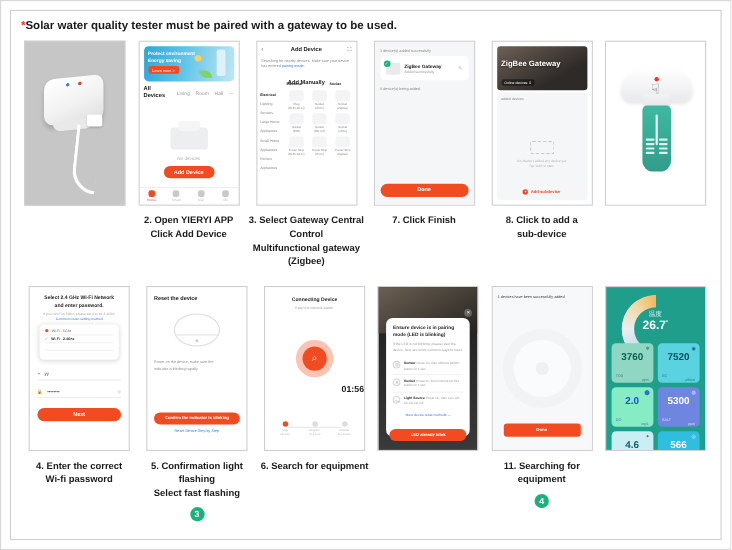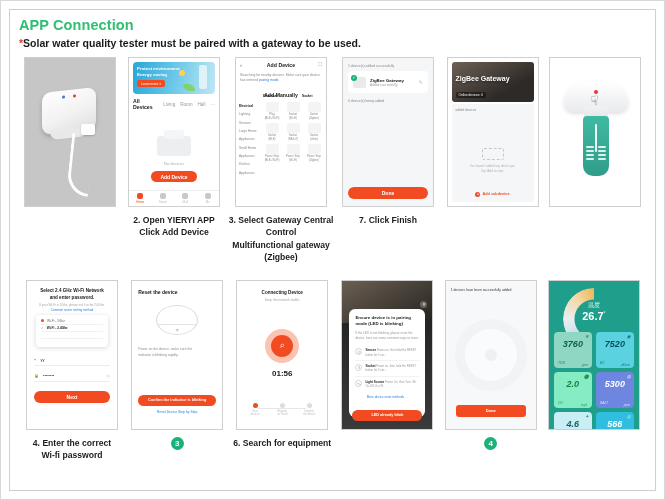--- a/index.html
+++ b/index.html
@@ -218,21 +218,21 @@
   .r-dot{position:absolute;left:50%;top:46px;transform:translateX(-50%);font-size:4px;color:#c4c4c4;}
   .r-p{position:absolute;left:6px;right:6px;top:66px;font-size:3.4px;color:#8e8e8e;line-height:1.7;}
   .r-btn{position:absolute;left:6px;right:6px;top:114px;height:11px;background:#f24b22;border-radius:6px;color:#fff;font-size:3.8px;font-weight:bold;display:flex;align-items:center;justify-content:center;}
   .r-lk{position:absolute;left:0;right:0;top:129px;text-align:center;font-size:3.4px;color:#2f7fe0;}
 
   
   .cn-t{position:absolute;left:0;right:0;top:9px;text-align:center;font-size:4.6px;font-weight:bold;color:#1a1a1a;}
   .cn-s{position:absolute;left:0;right:0;top:17px;text-align:center;font-size:3.2px;color:#a5a5a5;}
   .cn-ring{position:absolute;left:50%;top:48px;transform:translateX(-50%);width:34px;height:34px;border-radius:50%;background:#fbc4b2;display:flex;align-items:center;justify-content:center;}
   .cn-ring .in{width:22px;height:22px;border-radius:50%;background:#f24b22;color:#fff;font-size:9px;display:flex;align-items:center;justify-content:center;}
-  .cn-time{position:absolute;left:0;right:0;top:88px;text-align:center;font-size:8px;font-weight:bold;color:#1a1a1a;}
+  .cn-time{position:absolute;left:0;right:0;top:88px;text-align:right;font-size:8px;font-weight:bold;color:#1a1a1a;}
   .cn-steps{position:absolute;left:5px;right:5px;bottom:12px;display:flex;justify-content:space-between;}
   .cn-st{display:flex;flex-direction:column;align-items:center;width:26px;gap:2px;}
   .cn-st .m{width:5px;height:5px;border-radius:50%;background:#ddd;}
   .cn-st.on .m{background:#f24b22;}
   .cn-st .lb{font-size:2.6px;color:#bdbdbd;text-align:center;line-height:1.3;}
   .cn-line{position:absolute;left:16px;right:16px;top:5px;border-top:1px solid #e6e6e6;}
 
   
   .d-bg{position:absolute;inset:0;background:linear-gradient(180deg,#1c1c1c,#3a3a3a);}
   .d-bg:before{content:"";position:absolute;left:0;right:0;top:0;height:42px;background:linear-gradient(150deg,#6b6052,#242220);}
@@ -263,40 +263,39 @@
     position:absolute;left:50%;top:2px;transform:translateX(-50%);
     width:62px;height:62px;border-radius:50%;
     background:conic-gradient(from 215deg,#bcd9e8 0deg,#e9eef0 55deg,#f2d9a8 105deg,#f0b95c 145deg,rgba(0,0,0,0) 146deg);
     -webkit-mask: radial-gradient(circle, transparent 19px, #000 20px);
             mask: radial-gradient(circle, transparent 19px, #000 20px);
   }
   .gauge .lbl{position:absolute;left:0;right:0;top:15px;text-align:center;font-size:6px;color:#dff3ef;}
   .gauge .val{position:absolute;left:0;right:0;top:24px;text-align:center;font-size:11px;font-weight:bold;color:#ffffff;}
   .gauge .val sup{font-size:5px;}
   .tiles{display:grid;grid-template-columns:1fr 1fr;gap:4px;}
-  .tile{height:25px;border-radius:4px;position:relative;padding:18px 4px;font-style:italic;}
+  .tile{height:25px;border-radius:4px;position:relative;padding:18px 4px;}
   .tile .k{font-size:3.4px;opacity:.75;}
   .tile .ic{position:absolute;right:3px;top:2px;font-size:4.6px;opacity:.8;}
   .tile .v{position:absolute;left:0;right:0;top:7px;text-align:center;font-size:9px;font-weight:bold;}
   .tile .u{position:absolute;right:4px;bottom:1px;font-size:3.2px;opacity:.75;}
   .t-tds{background:#8fd7c2;color:#0c5f4f;}
   .t-ec{background:#5ad2e0;color:#06525c;}
-  .t-do{background:#86ecc4;color:#15803d;}
+  .t-do{background:#86ecc4;color:#1d4ed8;}
   .t-salt{background:#6f86e0;color:#ffffff;}
   .t-ph{background:#c9eef3;color:#16606b;}
   .t-orp{background:#2fbde0;color:#ffffff;}
 </style>
 </head>
 <body>
 
 <div class="page">
   <div class="inner-border"></div>
   <div class="content">
 
-    <div class="title">APP Connection</div>
     <div class="subtitle">
       <span class="star">*</span><span>Solar water quality tester must be paired with a gateway to be used.</span>
     </div>
 
     <div class="row row1">
 
       <div class="cell">
         <div class="frame photo1">
           <div class="hub">
             <div class="led-b"></div>
@@ -452,20 +451,22 @@
             <div class="hb">Online devices: 0</div>
           </div>
           <div class="c8body">
             <div class="c8lab">added devices</div>
             <div class="c8box"></div>
             <div class="c8txt" style="white-space:pre-line">You haven't added any device yet.
 Tap 'Add' to start.</div>
             <div class="c8add"><span class="p">+</span><span>Add subdevice</span></div>
           </div>
         </div>
+        <div class="caption" style="white-space:pre-line">8. Click to add a
+sub-device</div>
       </div>
 
       <div class="cell">
         <div class="frame">
           <div class="tester">
             <div class="t-head"></div>
             <div class="t-neck"></div>
             <div class="t-body"></div>
             <div class="t-slot"></div>
             <div class="t-vent" style="top:88px"></div>
@@ -527,20 +528,22 @@
       <div class="cell">
         <div class="frame">
           <div class="r-t">Reset the device</div>
           <div class="r-circ"></div>
           <div class="r-dot">◉</div>
           <div class="r-p" style="white-space:pre-line">Power on the device, make sure the
 indicator is blinking rapidly.</div>
           <div class="r-btn">Confirm the indicator is blinking</div>
           <div class="r-lk">Reset Device Step by Step</div>
         </div>
+        <div class="caption" style="white-space:pre-line">5. Confirmation light flashing
+Select fast flashing</div>
         <div class="badge">3</div>
       </div>
 
       <div class="cell">
         <div class="frame">
           <div class="cn-t">Connecting Device</div>
           <div class="cn-s">Keep the network stable.</div>
           <div class="cn-ring">
               <span class="in">⌕</span>
             </div>
@@ -596,20 +599,22 @@
 
       <div class="cell">
         <div class="frame">
           <div class="s-bg"></div>
           <div class="s-t">1 devices have been successfully added</div>
           <div class="s-r1"></div>
           <div class="s-r2"></div>
           <div class="s-r3"></div>
           <div class="s-btn">Done</div>
         </div>
+        <div class="caption" style="white-space:pre-line">11. Searching for
+equipment</div>
         <div class="badge">4</div>
       </div>
 
       <div class="cell">
         <div class="frame">
           <div class="dash">
             <div class="gauge">
               <div class="arc"></div>
               <div class="lbl">温度</div>
               <div class="val"><span>26.7</span><sup>°</sup></div>

